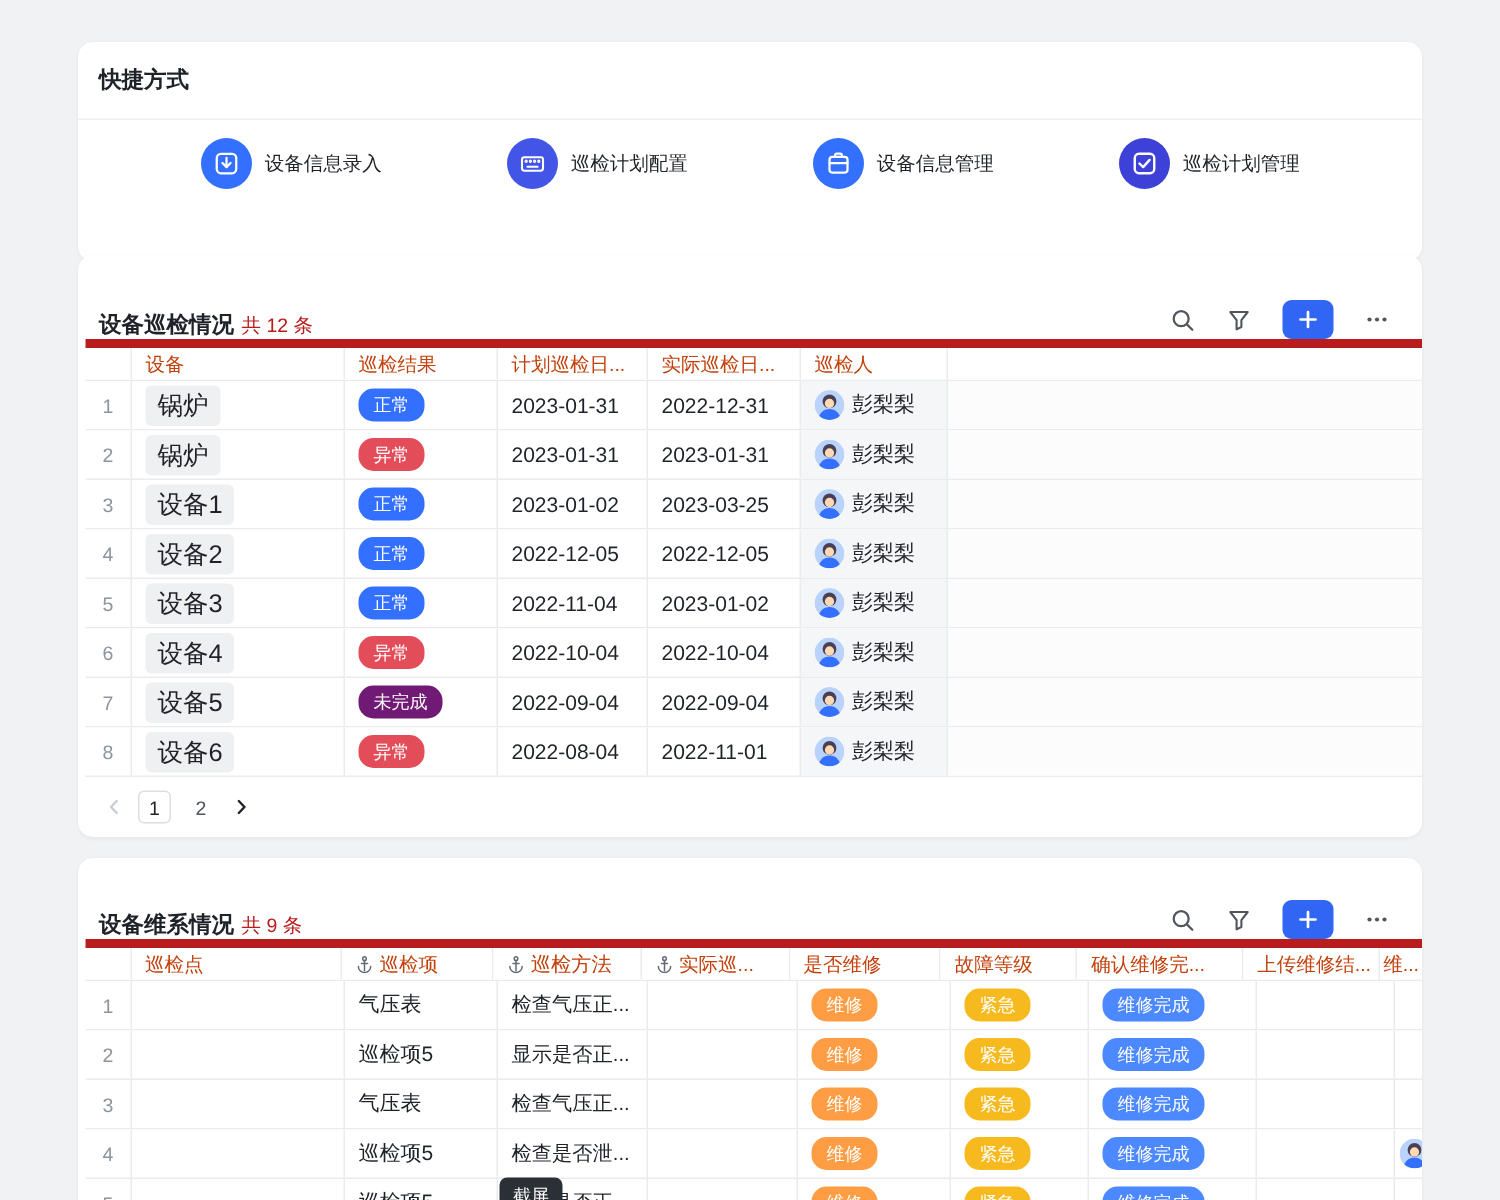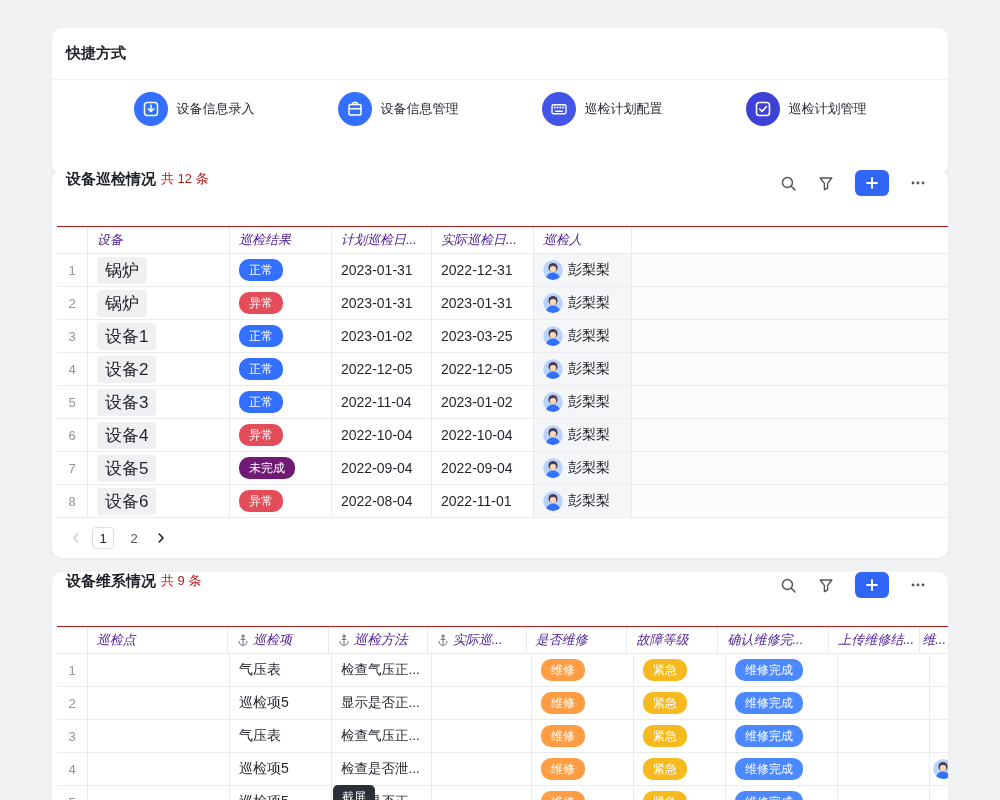--- a/index.html
+++ b/index.html
@@ -11,31 +11,31 @@
   #inspection-card { top:170px; height:388px; }
   #maintenance-card { top:572px; height:250px; overflow:hidden; border-radius:10px 10px 0 0; }
 
   .card-title-row { height:52px; display:flex; align-items:center; padding:0 14px;
     border-bottom:1px solid #eff0f2; font-size:15px; font-weight:bold; }
   .shortcut-row { display:flex; justify-content:space-around; align-items:flex-start; padding:12px 40px 0; }
   .shortcut { display:flex; flex-direction:row; align-items:center; gap:9px; cursor:pointer; }
   .sc-circle { width:34px; height:34px; border-radius:50%; display:flex; align-items:center; justify-content:center; }
   .shortcut .sc-label { font-size:13px; color:#1f2329; }
 
-  .tbl-header { height:56px; display:flex; align-items:flex-start; padding:0 22px 0 14px; }
+  .tbl-header { height:56px; display:flex; align-items:flex-end; padding:0 22px 0 14px; }
   .tbl-title { font-size:15px; font-weight:bold; }
   .tbl-count { font-size:13px; color:#b91c1c; margin-left:5px; }
   .tbl-actions { margin-left:auto; display:flex; align-items:center; gap:21px; }
   .icon-btn { display:flex; align-items:center; cursor:pointer; }
   .add-btn { width:34px; height:26px; border:none; border-radius:6px; background:#3166f5;
     display:flex; align-items:center; justify-content:center; cursor:pointer; }
 
   .grid { margin-left:5px; font-size:14px; }
   .grid-row { display:flex; height:33px; border-bottom:1px solid #e9ebee; align-items:stretch; background:#fff; }
-  .grid-head { height:28px; font-size:13px; color:#4c1d95; border-top:1px solid #b91c1c;font-style:italic; }
+  .grid-head { height:28px; font-size:13px; color:#c2410c; border-top:6px solid #b91c1c; }
   .cell { display:flex; align-items:center; padding:0 9px; border-right:1px solid #e9ebee;
     white-space:nowrap; overflow:hidden; }
   .c-num { width:31px; justify-content:center; color:#8f959e; font-size:13px; padding:0 2px; }
   .c-fill { flex:1; border-right:none; background:#fcfcfd; }
   .grid-head .cell { background:#fff; }
 
   
   .i-device { width:142px; } .i-result { width:102px; } .i-planned { width:100px; }
   .i-actual { width:102px; } .i-inspector { width:98px; background:#f5f6f8; gap:5px; }
   .grid-head .i-inspector { background:#fff;text-align:right; }
@@ -74,45 +74,45 @@
 
     <div class="shortcut">
       <span class="sc-circle" style="background: rgb(51, 112, 255);">
         <svg width="18" height="18" viewBox="0 0 18 18" fill="none" stroke="#fff" stroke-width="1.5" stroke-linecap="round" stroke-linejoin="round">
           <rect x="2.5" y="2.5" width="13" height="13" rx="2.8"></rect>
           <line x1="9" y1="5.3" x2="9" y2="11"></line>
           <polyline points="6.3,8.7 9,11.4 11.7,8.7"></polyline>
         </svg>
       </span>
       <span class="sc-label">设备信息录入</span>
-    </div>
-
-    <div class="shortcut">
-      <span class="sc-circle" style="background: rgb(51, 112, 255);">
-        <svg width="18" height="18" viewBox="0 0 18 18" fill="none" stroke="#fff" stroke-width="1.5" stroke-linecap="round" stroke-linejoin="round">
-          <rect x="3" y="4.5" width="12" height="10.5" rx="1.8"></rect>
-          <path d="M6.8 4.5 V3.4 a1 1 0 0 1 1 -1 h2.4 a1 1 0 0 1 1 1 V4.5"></path>
-          <line x1="3" y1="8.7" x2="15" y2="8.7"></line>
-        </svg>
-      </span>
-      <span class="sc-label">设备信息管理</span>
     </div>
 
     <div class="shortcut">
       <span class="sc-circle" style="background: rgb(67, 85, 230);">
         <svg width="18" height="18" viewBox="0 0 18 18" fill="none" stroke="#fff" stroke-width="1.4" stroke-linecap="round">
           <rect x="2" y="4.8" width="14" height="9" rx="1.6"></rect>
           <circle cx="4.8" cy="7.5" r="0.4" fill="#fff"></circle>
           <circle cx="7.6" cy="7.5" r="0.4" fill="#fff"></circle>
           <circle cx="10.4" cy="7.5" r="0.4" fill="#fff"></circle>
           <circle cx="13.2" cy="7.5" r="0.4" fill="#fff"></circle>
           <line x1="5.6" y1="11.2" x2="12.4" y2="11.2"></line>
         </svg>
       </span>
       <span class="sc-label">巡检计划配置</span>
+    </div>
+
+    <div class="shortcut">
+      <span class="sc-circle" style="background: rgb(51, 112, 255);">
+        <svg width="18" height="18" viewBox="0 0 18 18" fill="none" stroke="#fff" stroke-width="1.5" stroke-linecap="round" stroke-linejoin="round">
+          <rect x="3" y="4.5" width="12" height="10.5" rx="1.8"></rect>
+          <path d="M6.8 4.5 V3.4 a1 1 0 0 1 1 -1 h2.4 a1 1 0 0 1 1 1 V4.5"></path>
+          <line x1="3" y1="8.7" x2="15" y2="8.7"></line>
+        </svg>
+      </span>
+      <span class="sc-label">设备信息管理</span>
     </div>
 
     <div class="shortcut">
       <span class="sc-circle" style="background: rgb(61, 65, 216);">
         <svg width="18" height="18" viewBox="0 0 18 18" fill="none" stroke="#fff" stroke-width="1.6" stroke-linecap="round" stroke-linejoin="round">
           <rect x="2.5" y="2.5" width="13" height="13" rx="2.8"></rect>
           <polyline points="5.6,9 8.1,11.4 12.4,6.6"></polyline>
         </svg>
       </span>
       <span class="sc-label">巡检计划管理</span>

